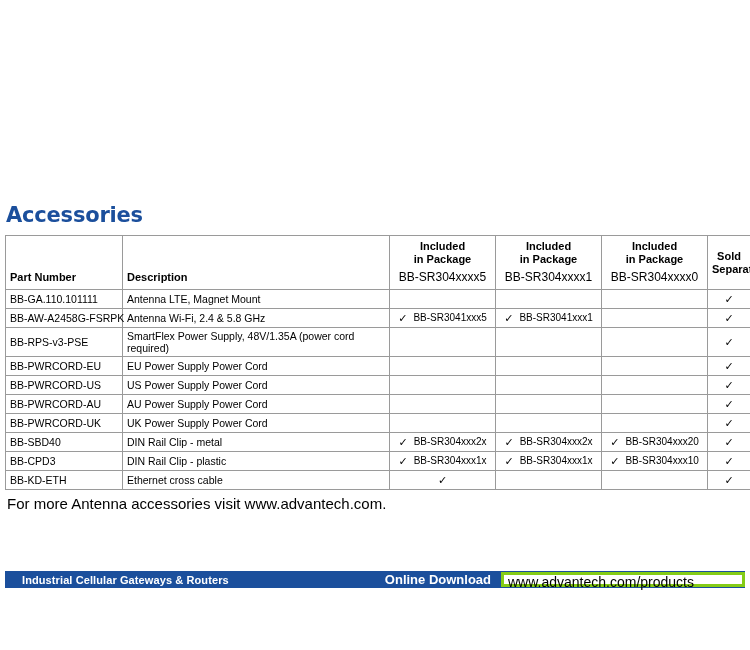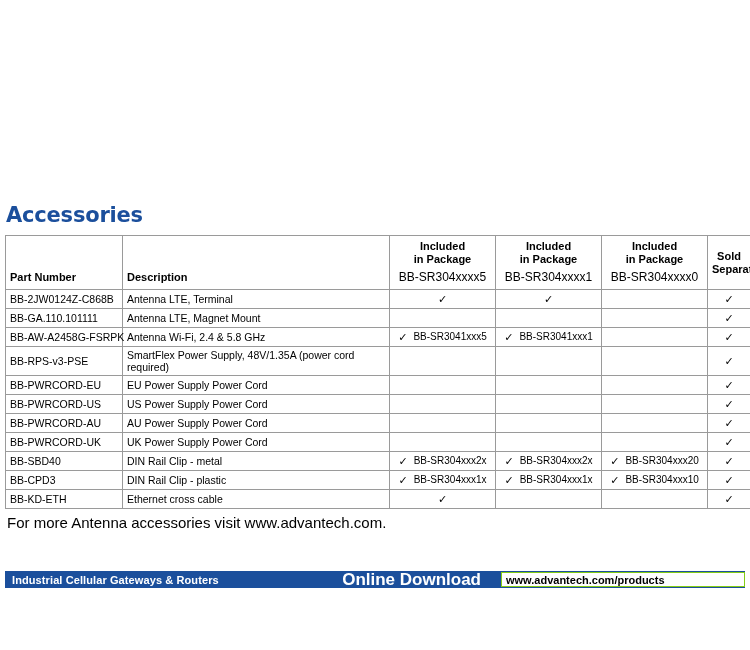--- a/index.html
+++ b/index.html
@@ -101,48 +101,47 @@
     width: 740px;
     height: 17px;
     background: #1b4f9c;
     display: flex;
     align-items: center;
   }
   .footer-left {
     color: #ffffff;
     font-weight: bold;
     font-size: 11px;
-    padding-left: 7px;
+    padding-left: 17px;
     letter-spacing: 0.1px;
   }
   .footer-right {
     position: absolute;
     right: 0;
     top: 0;
     height: 17px;
     display: flex;
     align-items: center;
   }
   .footer-dl {
     color: #ffffff;
     font-weight: bold;
-    font-size: 17px;
-    padding-right: 20px;
+    font-size: 13px;
+    padding-right: 10px;
   }
   .footer-url {
     background: #ffffff;
     color: #000000;
-    font-size: 11px;
+    font-size: 14px;
     height: 15px;
     line-height: 15px;
     width: 244px;
     padding-left: 4px;
     box-sizing: border-box;
-    border: 1px solid #84cc16;
-    font-weight: bold;
+    border: 3px solid #84cc16;
   }
 </style>
 </head>
 <body>
 
 <div class="page">
 
   <div class="content">
     <h2 class="section-title">Accessories</h2>
 
@@ -175,28 +174,20 @@
             <span class="hdr-code">BB-SR304xxxx0</span>
           </th>
           <th>
             <span class="hdr-line1">Sold</span>
             <span class="hdr-line1">Separately</span>
           </th>
         </tr>
       </thead>
       <tbody id="table-body">
           <tr>
-            <td class="pn">BB-2JW0124Z-C868B</td>
-            <td>Antenna LTE, Terminal</td>
-            <td class="ctr"><span class="chk">✓</span></td>
-            <td class="ctr"><span class="chk">✓</span></td>
-            <td class="ctr"></td>
-            <td class="ctr"><span class="chk">✓</span></td>
-          </tr>
-          <tr>
             <td class="pn">BB-GA.110.101111</td>
             <td>Antenna LTE, Magnet Mount</td>
             <td class="ctr"></td>
             <td class="ctr"></td>
             <td class="ctr"></td>
             <td class="ctr"><span class="chk">✓</span></td>
           </tr>
           <tr>
             <td class="pn">BB-AW-A2458G-FSRPK</td>
             <td>Antenna Wi-Fi, 2.4 &amp; 5.8 GHz</td>

